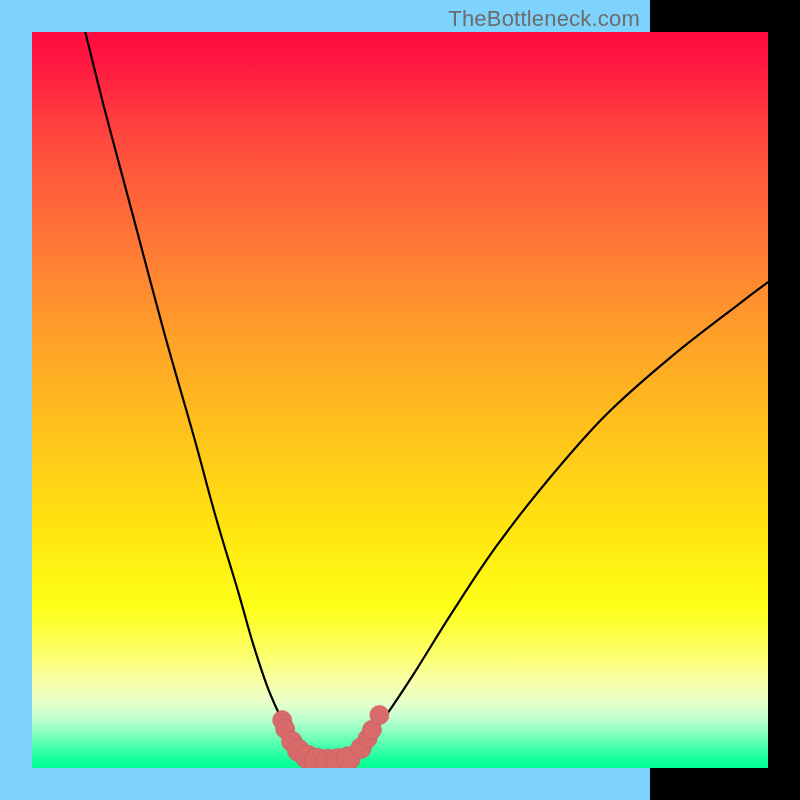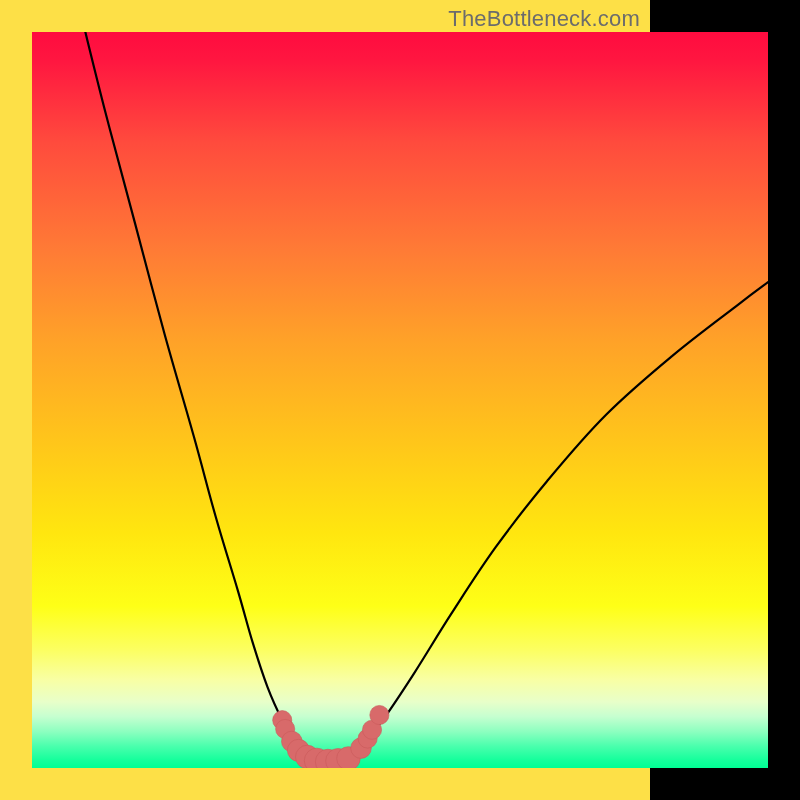--- a/index.html
+++ b/index.html
@@ -10,21 +10,21 @@
     overflow: hidden;
     background: #000;
     font-family: Arial, Helvetica, sans-serif;
   }
   .frame {
     position: absolute;
     left: 0;
     top: 0;
     width: 650px;
     height: 800px;
-    background: #fde047;
+    background: #7dd3fc;
   }
   .plot-area {
     position: absolute;
     left: 32px;
     top: 32px;
     width: 736px;
     height: 736px;
     overflow: hidden;
   }
   .gradient {

